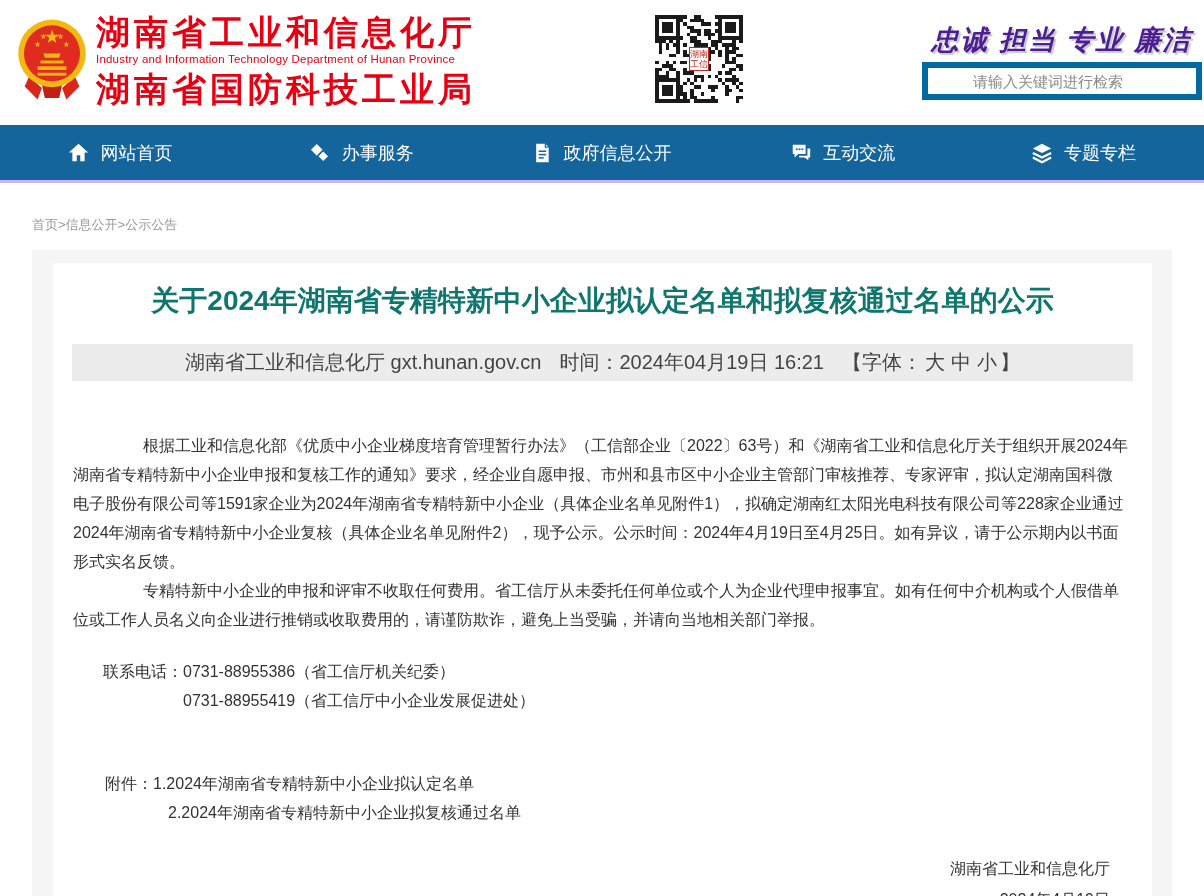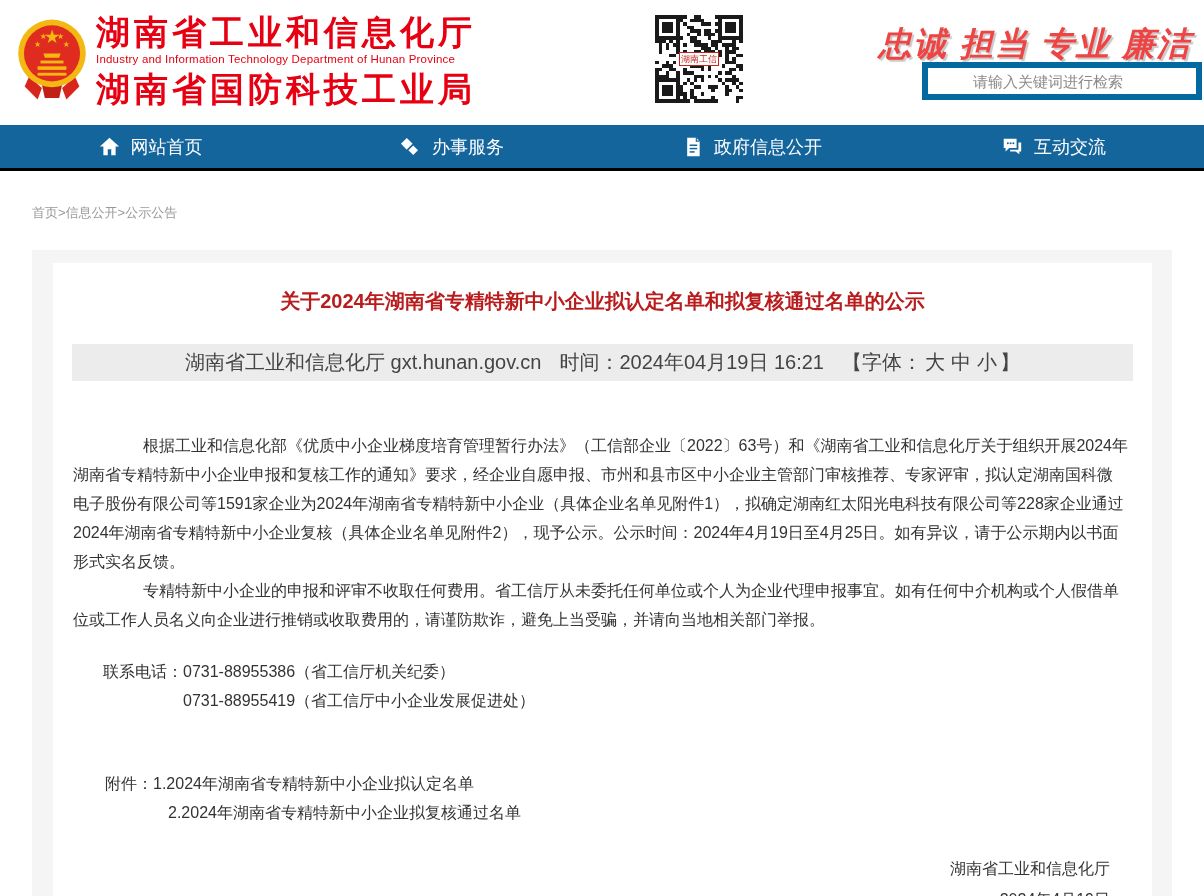--- a/index.html
+++ b/index.html
@@ -16,46 +16,46 @@
   .org-cn { font-size:34px; font-weight:bold; letter-spacing:4px; line-height:40px; white-space:nowrap; }
   .org-en { font-size:11.5px; line-height:14px; letter-spacing:.2px; white-space:nowrap; }
   .org-cn2 { font-size:34px; font-weight:bold; letter-spacing:4px; line-height:40px; margin-top:3px; white-space:nowrap; }
 
   .qr-wrap { position:absolute; left:655px; top:15px; width:88px; height:88px; background:#fff; }
   .qr-grid { width:88px; height:88px; display:grid;
              grid-template-columns:repeat(25,1fr); grid-template-rows:repeat(25,1fr); }
   .qr-grid i { background:transparent; }
   .qr-grid i.b { background:#1a1a1a; }
   .qr-label { position:absolute; left:50%; top:50%; transform:translate(-50%,-50%);
-              background:#fff; border:1px solid #c2251f; color:#c2251f; width:40px;
+              background:#fff; border:1px solid #c2251f; color:#c2251f; width:20px;
               font-size:9px; line-height:10px; text-align:center; word-break:break-all; padding:1px 0; }
 
-  .slogan { position:absolute; right:12px; top:22px; font-size:33px; font-weight:bold; font-style:italic;
-            color:#ef4444; letter-spacing:2px; text-shadow:2px 2px 1px #c9c9c9; white-space:nowrap; }
+  .slogan { position:absolute; right:12px; top:22px; font-size:27px; font-weight:bold; font-style:italic;
+            color:#4c1d95; letter-spacing:2px; text-shadow:2px 2px 1px #c9c9c9; white-space:nowrap; }
   .search-box { position:absolute; left:922px; top:62px; width:280px; height:38px;
                 border:6px solid #0369a1; background:#fff; }
   .search-box input { width:100%; height:100%; border:none; outline:none; padding-left:45px;
                       font-size:15px; color:#666; font-family:inherit; background:transparent; }
   .search-box input::placeholder { color:#8a8a8a; }
 
   
-  .nav { display:flex; height:46px; background:#15659d; border-bottom:3px solid #000000; }
+  .nav { display:flex; height:58px; background:#15659d; border-bottom:3px solid #c4b5fd; }
   .nav-item { flex:1; display:flex; align-items:center; justify-content:center; gap:11px;
               color:#fff; font-size:18px; cursor:pointer; }
   .nav-item svg { display:block; }
 
   
   .breadcrumb { margin:33px 0 0 32px; font-size:13px; color:#999; }
   .breadcrumb span { cursor:pointer; }
 
   
   .panel { position:absolute; left:32px; top:250px; width:1140px; height:646px; background:#f5f5f5; }
   .card { position:absolute; left:21px; top:13px; width:1099px; height:633px; background:#fff; padding-top:23px; }
 
-  .article-title { text-align:center; color:#b91c1c; font-size:20px; font-weight:bold; line-height:30px; }
+  .article-title { text-align:center; color:#0f766e; font-size:28px; font-weight:bold; line-height:30px; }
   .meta-bar { margin:28px 19px 0; background:#ececec; height:37px; line-height:37px;
               text-align:center; font-size:20px; color:#444; white-space:nowrap; }
   .meta-bar .gap { display:inline-block; width:18px; }
   .meta-bar .sz { cursor:pointer; margin:0 3px; }
 
   .content { padding:0 24px 0 20px; font-size:16px; color:#333; line-height:29px; }
   .content .para { text-indent:70px; }
   .content .para.first { margin-top:50px; }
   .contact { margin-top:23px; }
   .contact .l1 { padding-left:30px; }
@@ -760,20 +760,28 @@
   <div class="nav-item" data-interactable="true">
     <svg data-interactable="false" width="22" height="22" viewBox="0 0 24 24">
       <path d="M3 3 H17 V13 H9 L5 17 V13 H3 Z" fill="#fff"></path>
       <path d="M19 7 H22 V17 H20 V20 L16 17 H10 V15 H19 Z" fill="#fff"></path>
       <circle cx="7.5" cy="8" r="1.1" fill="#15659d"></circle>
       <circle cx="10.5" cy="8" r="1.1" fill="#15659d"></circle>
       <circle cx="13.5" cy="8" r="1.1" fill="#15659d"></circle>
     </svg>
     <span data-interactable="false">互动交流</span>
   </div>
+  <div class="nav-item" data-interactable="true">
+    <svg data-interactable="false" width="22" height="22" viewBox="0 0 24 24">
+      <polygon points="12,2 22,7 12,12 2,7" fill="#fff"></polygon>
+      <polyline points="2,12 12,17 22,12" fill="none" stroke="#fff" stroke-width="2.4"></polyline>
+      <polyline points="2,17 12,22 22,17" fill="none" stroke="#fff" stroke-width="2.4"></polyline>
+    </svg>
+    <span data-interactable="false">专题专栏</span>
+  </div>
 </div>
 
 <div class="breadcrumb" data-interactable="false">
   <span data-interactable="true">首页</span><span data-interactable="false">&gt;</span><span data-interactable="true">信息公开</span><span data-interactable="false">&gt;</span><span data-interactable="true">公示公告</span>
 </div>
 
 <div class="panel" data-interactable="false">
   <div class="card" data-interactable="false">
 
     <div class="article-title" data-interactable="false">关于2024年湖南省专精特新中小企业拟认定名单和拟复核通过名单的公示</div>

